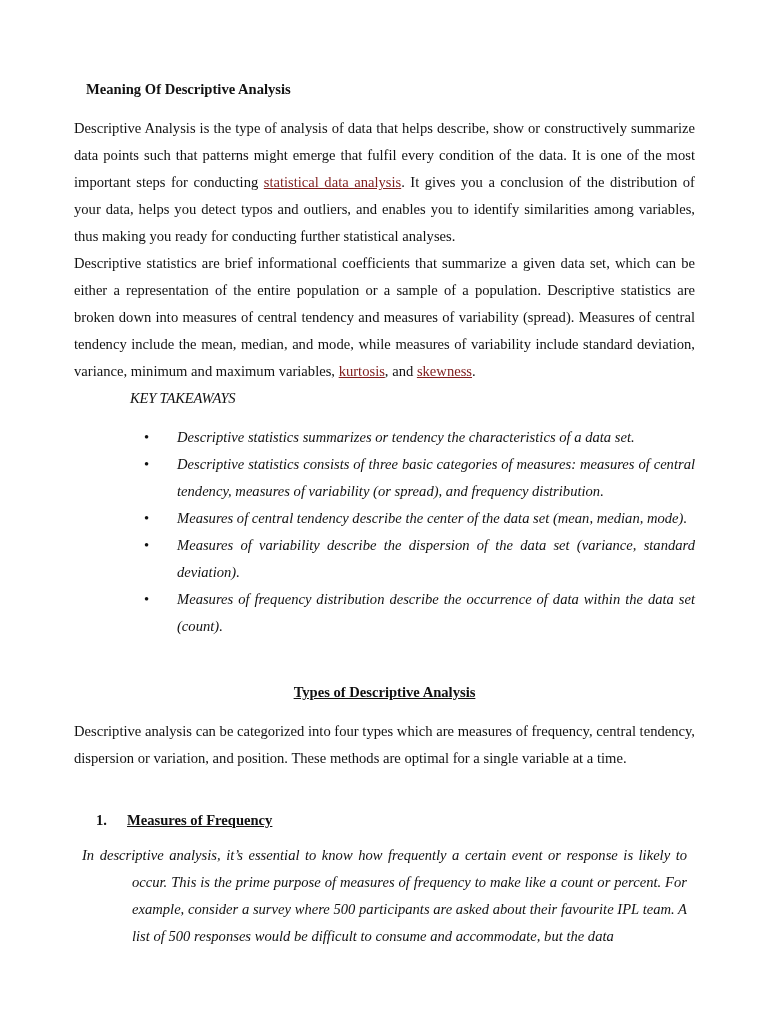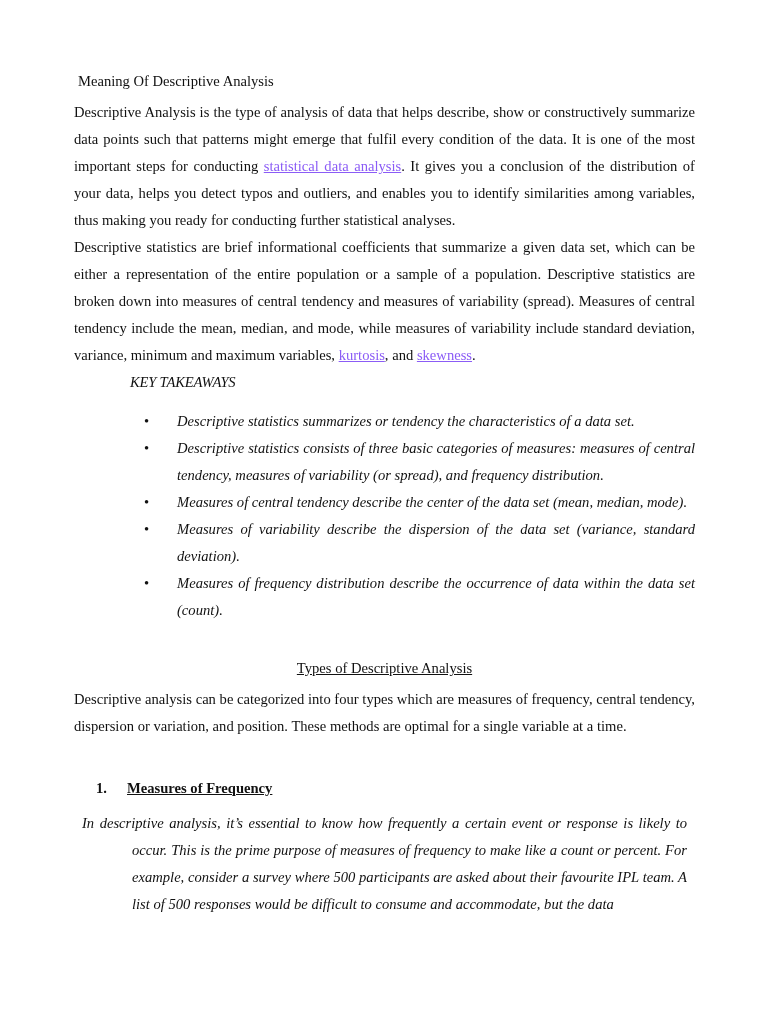--- a/index.html
+++ b/index.html
@@ -17,35 +17,35 @@
     }
     .page {
       position: absolute;
       left: 74px;
       top: 64px;
       width: 621px;
       font-size: 14.6px;
       line-height: 27px;
     }
     .heading {
-      font-weight: normal;
-      margin: 4px;
+      font-weight: bold;
+      margin: 12px;
     }
     .heading.underline {
       text-decoration: underline;
       text-align: center;
     }
     .para {
       margin: 0;
       text-align: justify;
       text-align-last: left;
     }
     .link {
       text-decoration: underline;
-      color: #8b5cf6;
+      color: #7f1d1d;
       cursor: pointer;
     }
     .takeaways-title {
       font-style: italic;
       margin: 0 0 12px 56px;
       letter-spacing: -0.2px;
     }
     .takeaways {
       list-style: none;
       margin: 0;

